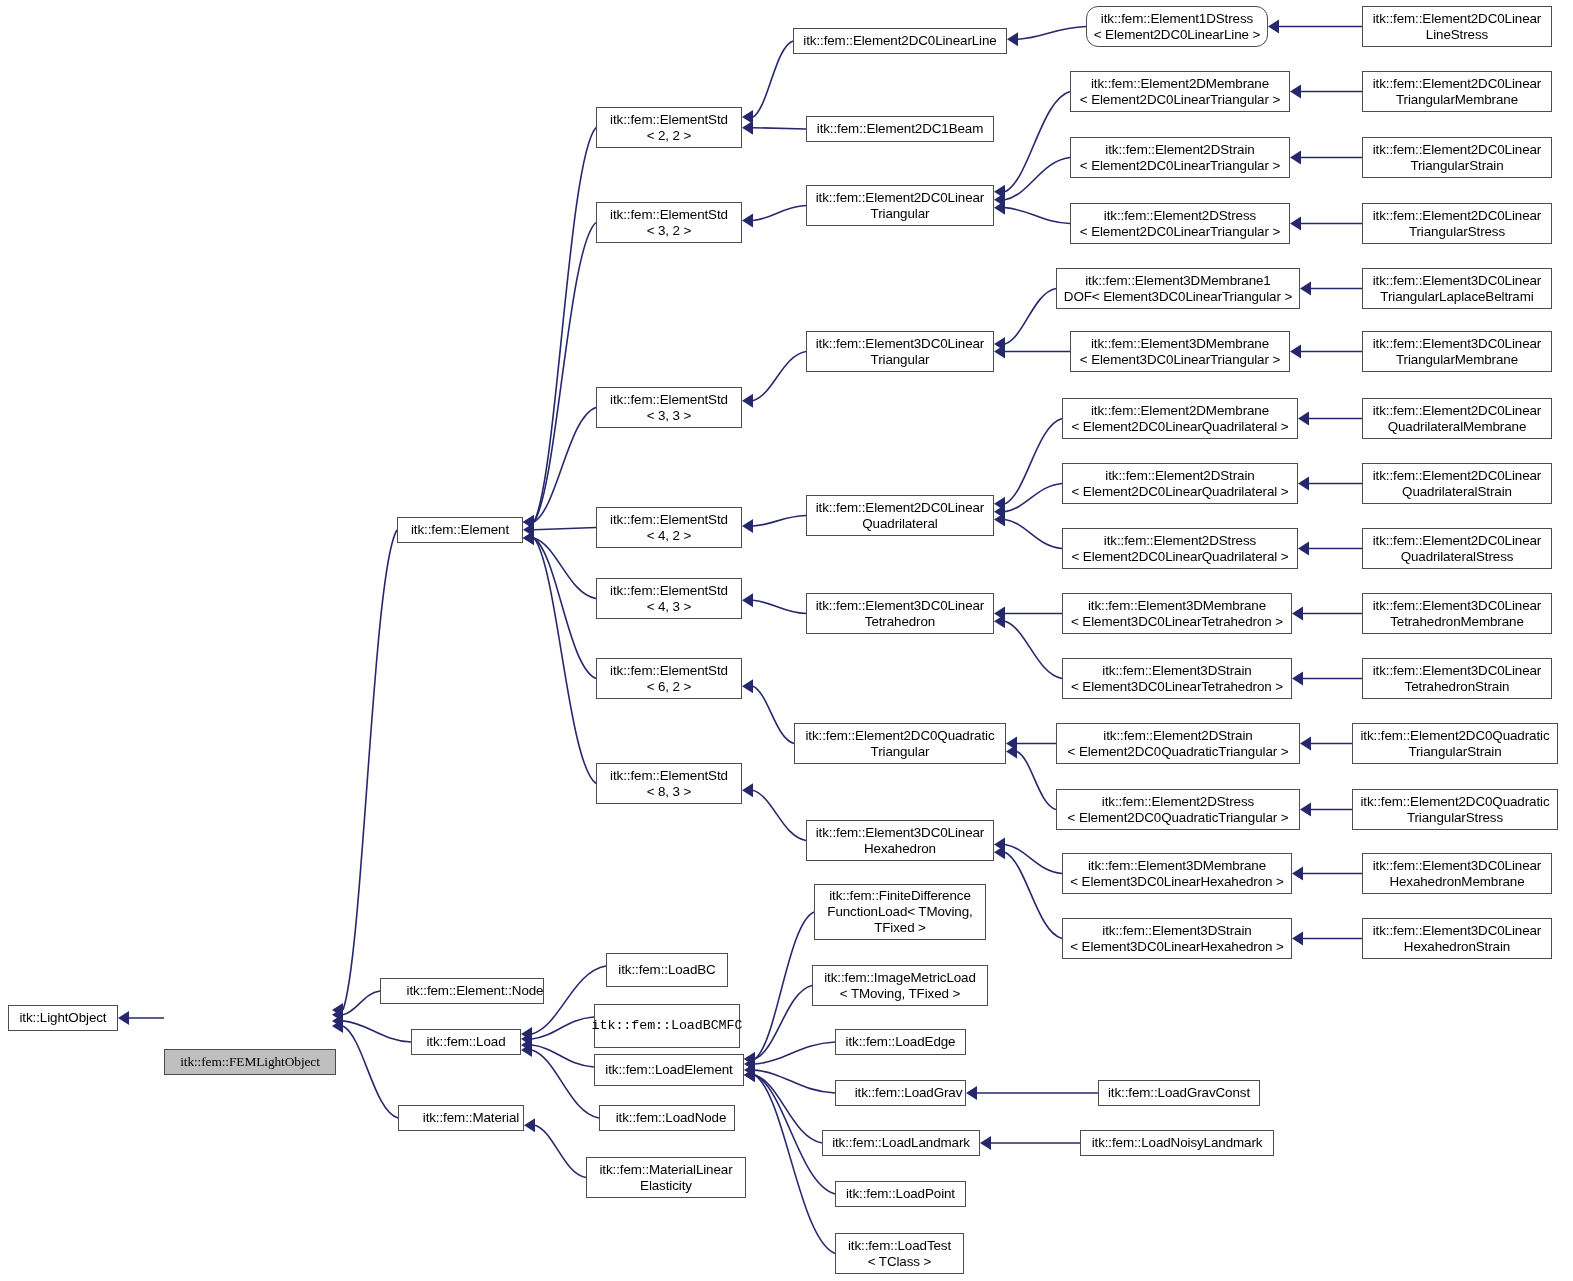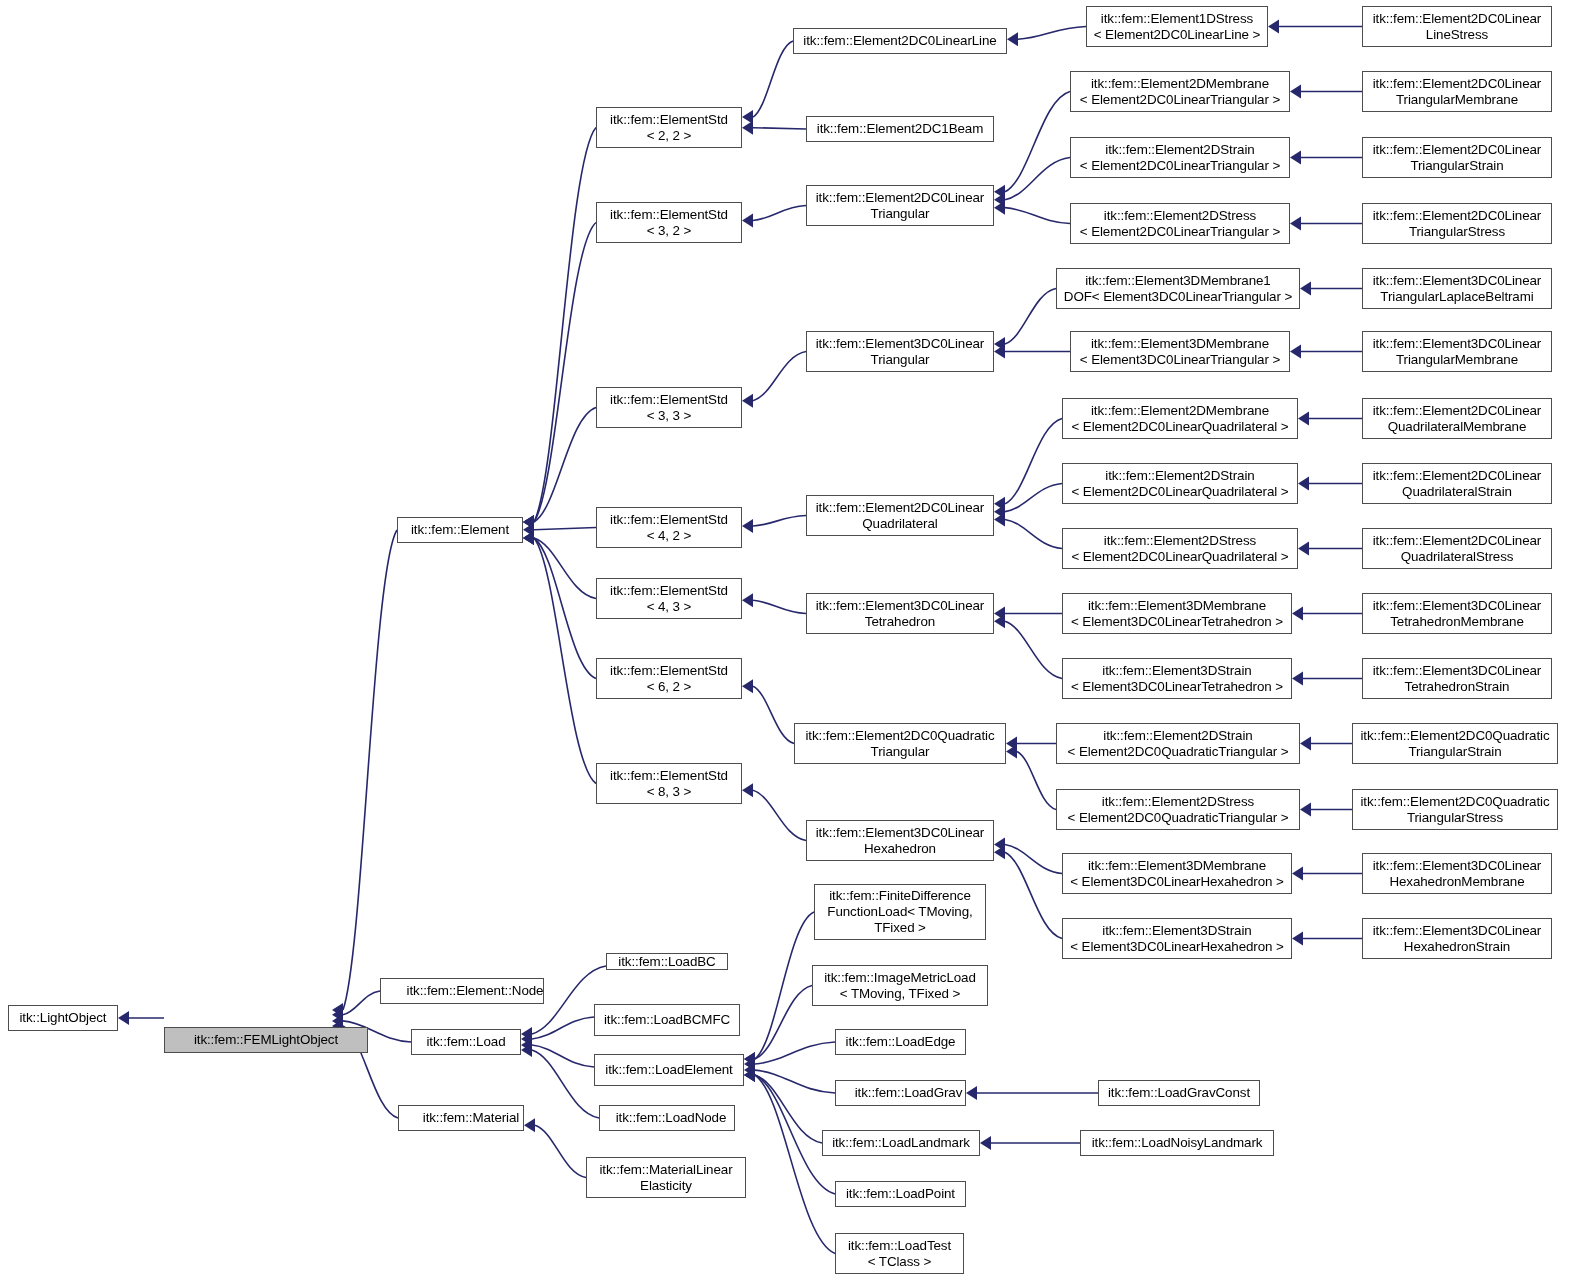--- a/index.html
+++ b/index.html
@@ -165,21 +165,21 @@
       <polygon points="744,1075 755,1068 755,1082"></polygon>
       <path d="M835,1253.5 C799,1239.22 785.4,1096.42 755,1075"></path>
       <polygon points="744,1075 755,1068 755,1082"></polygon>
       <path d="M1098,1093 L977,1093"></path>
       <polygon points="966,1093 977,1086 977,1100"></polygon>
       <path d="M1080,1143 L991,1143"></path>
       <polygon points="980,1143 991,1136 991,1150"></polygon>
     </svg>
   <div id="nodes">
       <div class="node" style="left: 8px; top: 1005px; width: 110px; height: 26px;">itk::LightObject</div>
-      <div class="node hl" style="left: 164px; top: 1027px; width: 204px; height: 26px;">itk::fem::FEMLightObject</div>
+      <div class="node hl" style="left: 164px; top: 1049px; width: 172px; height: 26px; font-family: Liberation Serif, serif;">itk::fem::FEMLightObject</div>
       <div class="node" style="left: 397px; top: 517px; width: 126px; height: 26px;">itk::fem::Element</div>
       <div class="node" style="left: 380px; top: 978px; width: 164px; height: 26px; padding-left: 26px;">itk::fem::Element::Node</div>
       <div class="node" style="left: 411px; top: 1029px; width: 110px; height: 26px;">itk::fem::Load</div>
       <div class="node" style="left: 398px; top: 1105px; width: 126px; height: 26px; padding-left: 20px;">itk::fem::Material</div>
       <div class="node" style="left: 596px; top: 107px; width: 146px; height: 41px;">itk::fem::ElementStd
 &lt; 2, 2 &gt;</div>
       <div class="node" style="left: 596px; top: 202px; width: 146px; height: 41px;">itk::fem::ElementStd
 &lt; 3, 2 &gt;</div>
       <div class="node" style="left: 596px; top: 387px; width: 146px; height: 41px;">itk::fem::ElementStd
 &lt; 3, 3 &gt;</div>
@@ -203,35 +203,35 @@
 Tetrahedron</div>
       <div class="node" style="left: 794px; top: 723px; width: 212px; height: 41px;">itk::fem::Element2DC0Quadratic
 Triangular</div>
       <div class="node" style="left: 806px; top: 820px; width: 188px; height: 41px;">itk::fem::Element3DC0Linear
 Hexahedron</div>
       <div class="node" style="left: 814px; top: 884px; width: 172px; height: 56px;">itk::fem::FiniteDifference
 FunctionLoad&lt; TMoving,
 TFixed &gt;</div>
       <div class="node" style="left: 812px; top: 965px; width: 176px; height: 41px;">itk::fem::ImageMetricLoad
 &lt; TMoving, TFixed &gt;</div>
-      <div class="node" style="left: 606px; top: 953px; width: 122px; height: 17px;">itk::fem::LoadBC</div>
-      <div class="node" style="left: 594px; top: 1004px; width: 146px; height: 32px;">itk::fem::LoadBCMFC</div>
+      <div class="node" style="left: 606px; top: 953px; width: 122px; height: 34px;">itk::fem::LoadBC</div>
+      <div class="node" style="left: 594px; top: 1004px; width: 146px; height: 44px; font-family: Liberation Mono, monospace;">itk::fem::LoadBCMFC</div>
       <div class="node" style="left: 594px; top: 1054px; width: 150px; height: 32px;">itk::fem::LoadElement</div>
       <div class="node" style="left: 599px; top: 1105px; width: 136px; height: 26px; padding-left: 8px;">itk::fem::LoadNode</div>
       <div class="node" style="left: 586px; top: 1157px; width: 160px; height: 41px;">itk::fem::MaterialLinear
 Elasticity</div>
       <div class="node" style="left: 835px; top: 1029px; width: 131px; height: 26px;">itk::fem::LoadEdge</div>
       <div class="node" style="left: 835px; top: 1080px; width: 131px; height: 26px; padding-left: 16px;">itk::fem::LoadGrav</div>
       <div class="node" style="left: 822px; top: 1130px; width: 158px; height: 26px;">itk::fem::LoadLandmark</div>
       <div class="node" style="left: 835px; top: 1181px; width: 131px; height: 26px;">itk::fem::LoadPoint</div>
       <div class="node" style="left: 835px; top: 1233px; width: 129px; height: 41px;">itk::fem::LoadTest
 &lt; TClass &gt;</div>
       <div class="node" style="left: 1098px; top: 1080px; width: 162px; height: 26px;">itk::fem::LoadGravConst</div>
       <div class="node" style="left: 1080px; top: 1130px; width: 194px; height: 26px;">itk::fem::LoadNoisyLandmark</div>
-      <div class="node" style="left: 1086px; top: 6px; width: 182px; height: 41px;">itk::fem::Element1DStress
+      <div class="node" style="left: 1086px; top: 6px; width: 182px; height: 41px; border-radius: 12px;">itk::fem::Element1DStress
 &lt; Element2DC0LinearLine &gt;</div>
       <div class="node" style="left: 1070px; top: 71px; width: 220px; height: 41px;">itk::fem::Element2DMembrane
 &lt; Element2DC0LinearTriangular &gt;</div>
       <div class="node" style="left: 1070px; top: 137px; width: 220px; height: 41px;">itk::fem::Element2DStrain
 &lt; Element2DC0LinearTriangular &gt;</div>
       <div class="node" style="left: 1070px; top: 203px; width: 220px; height: 41px;">itk::fem::Element2DStress
 &lt; Element2DC0LinearTriangular &gt;</div>
       <div class="node" style="left: 1056px; top: 268px; width: 244px; height: 41px;">itk::fem::Element3DMembrane1
 DOF&lt; Element3DC0LinearTriangular &gt;</div>
       <div class="node" style="left: 1070px; top: 331px; width: 220px; height: 41px;">itk::fem::Element3DMembrane

